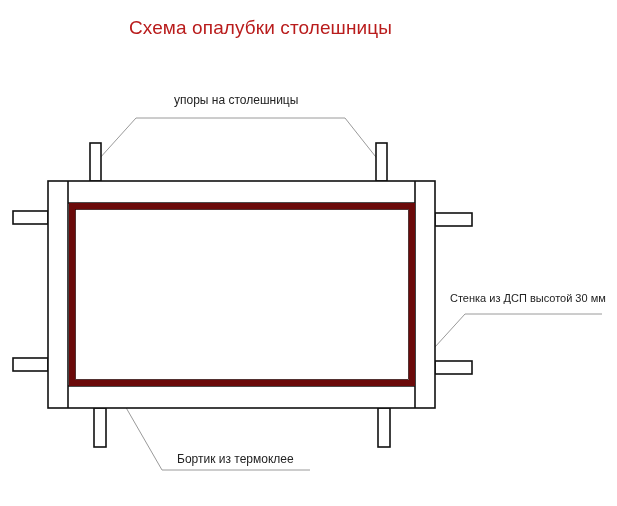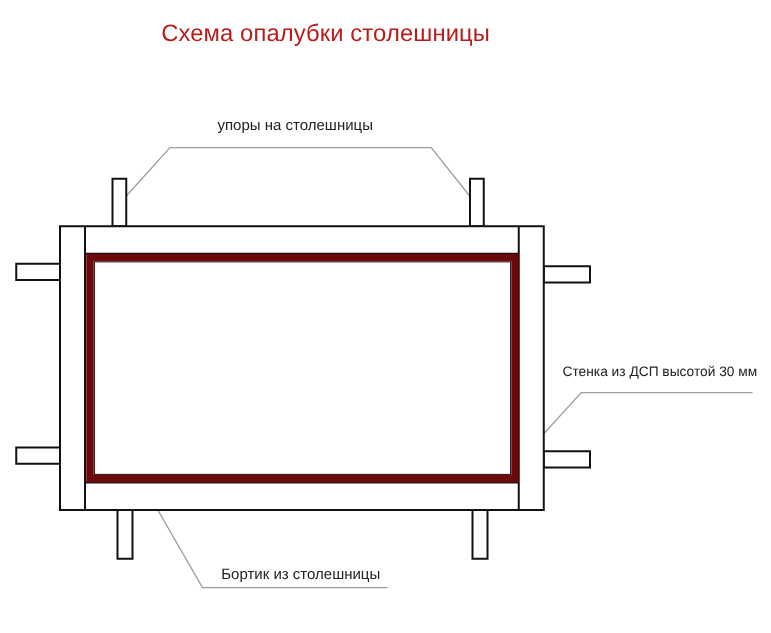--- a/index.html
+++ b/index.html
@@ -44,13 +44,13 @@
     <line x1="68" y1="203" x2="415" y2="203"></line>
     <line x1="68" y1="386" x2="415" y2="386"></line>
   </g>
 
   <rect x="72" y="206" width="340" height="177" fill="none" stroke="#6b0a0a" stroke-width="6"></rect>
   <rect x="75.5" y="209.5" width="333" height="170" fill="none" stroke="#2a0000" stroke-width="0.8"></rect>
 </svg>
 
 <div class="label" style="left:174px;top:93px;">упоры на столешницы</div>
 <div class="label" style="left:450px;top:292px;font-size:11px;">Стенка из ДСП высотой 30 мм</div>
-<div class="label" style="left:177px;top:452px;">Бортик из столешницы</div>
+<div class="label" style="left:177px;top:452px;">Бортик из термоклее</div>
 
 </body></html>

